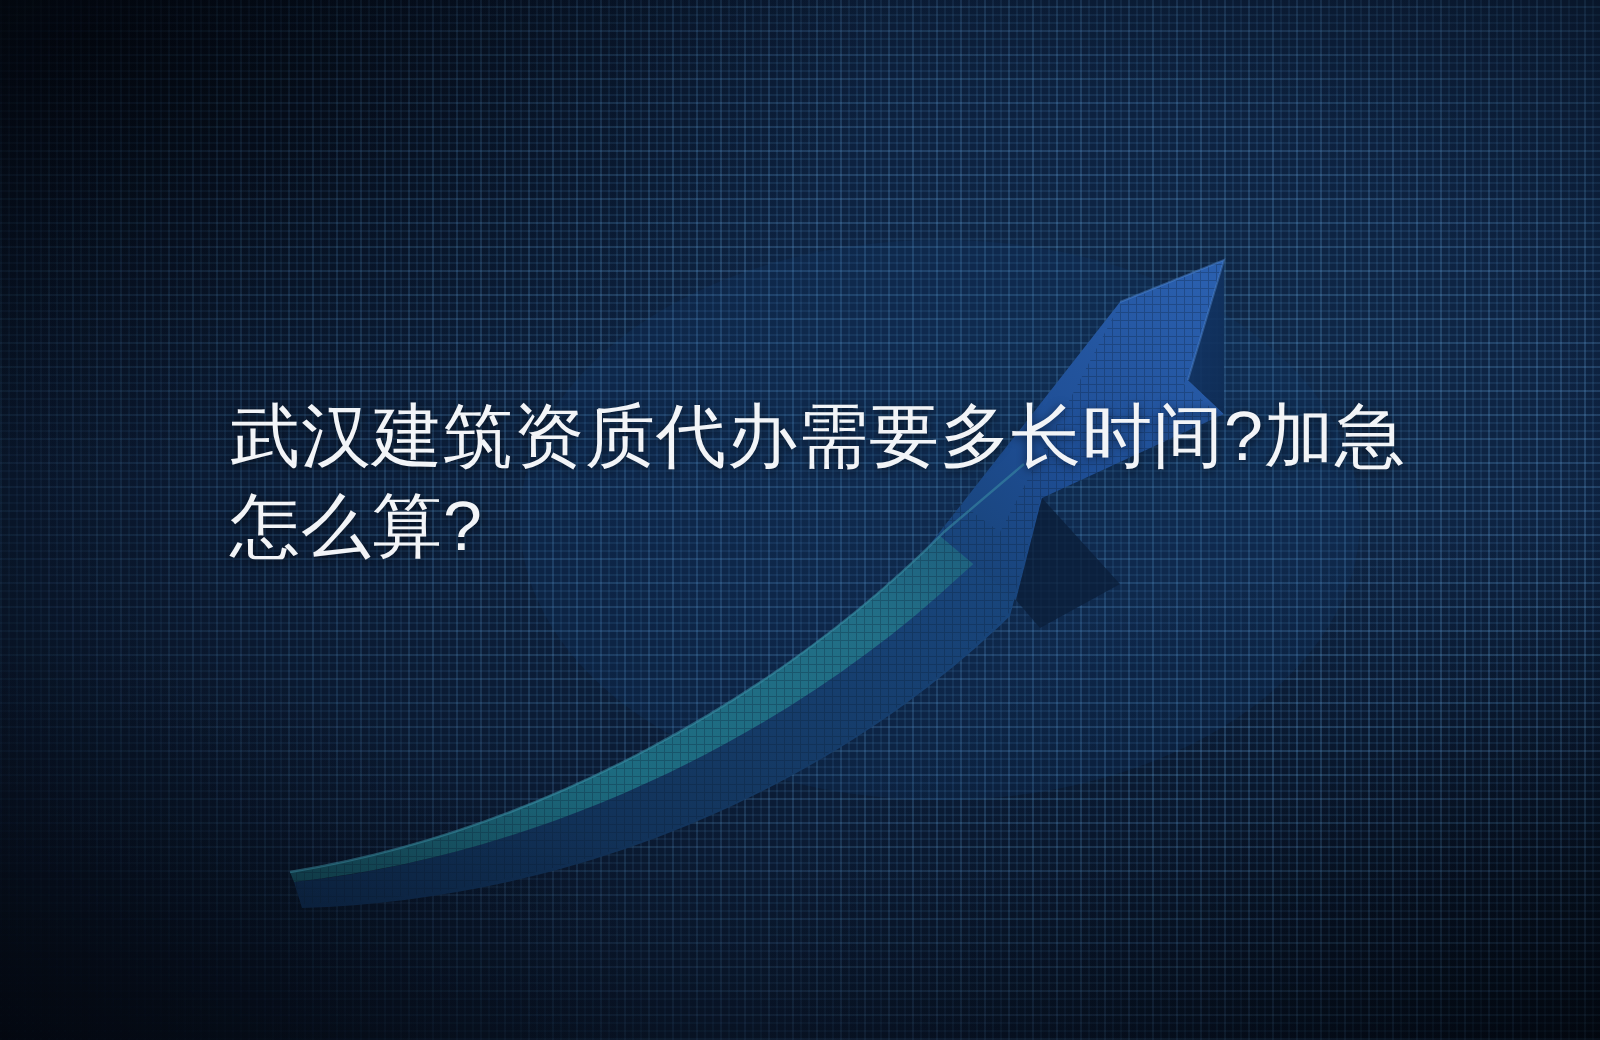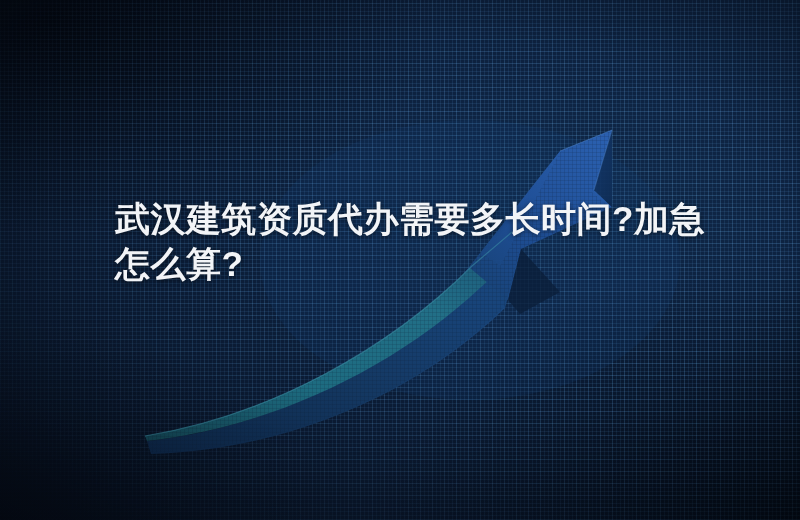--- a/index.html
+++ b/index.html
@@ -90,21 +90,21 @@
 
   
   .headline {
     position: absolute;
     left: 115px;
     top: 196px;
     width: 600px;
     color: #f2f4f7;
     font-size: 35px;
     line-height: 45px;
-    font-weight: 700;
+    font-weight: 400;
     letter-spacing: 0.5px;
     text-shadow: 0 1px 5px rgba(0,0,0,0.55);
     white-space: pre-wrap;
   }
 </style>
 </head>
 <body>
 
 <div class="banner">
 

